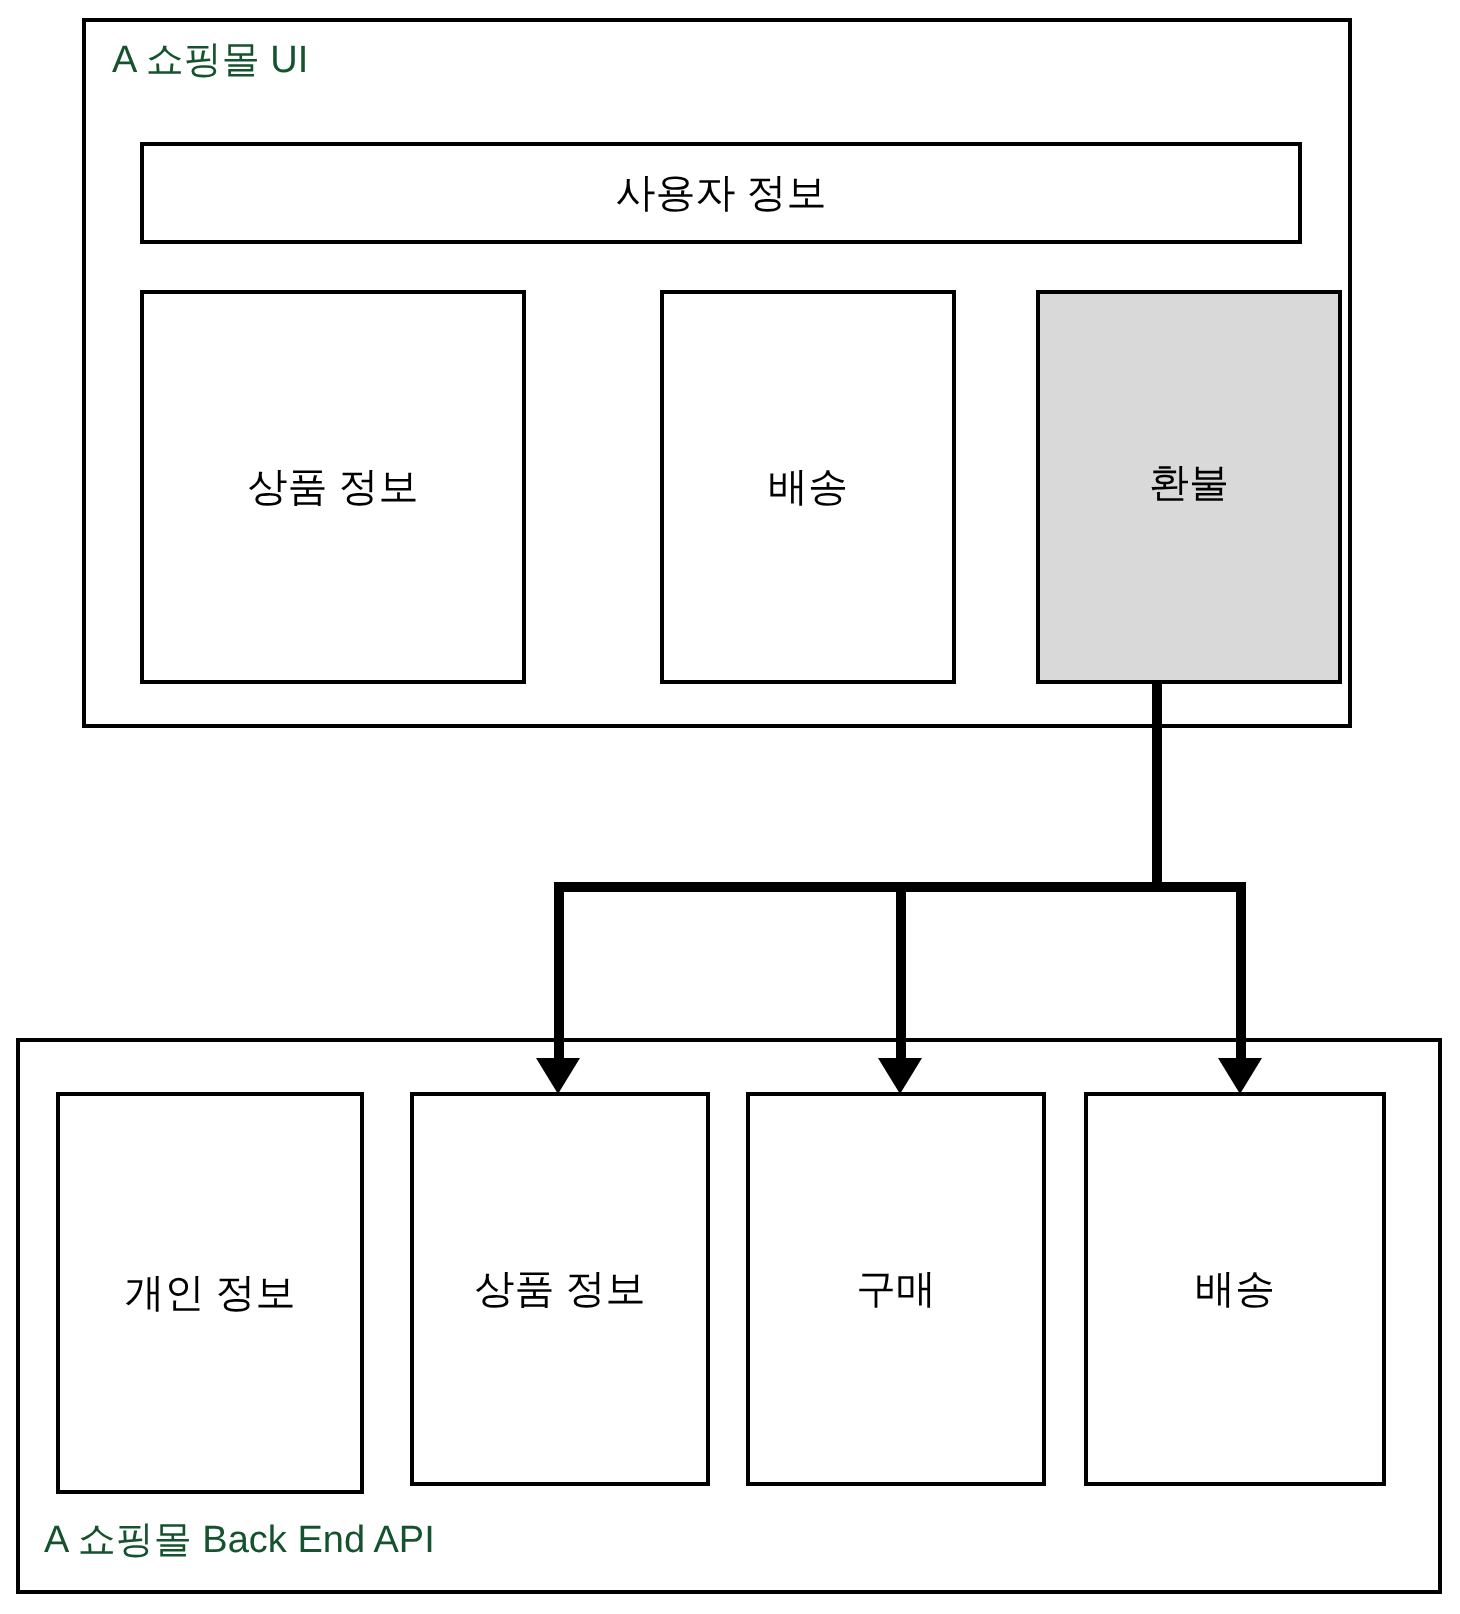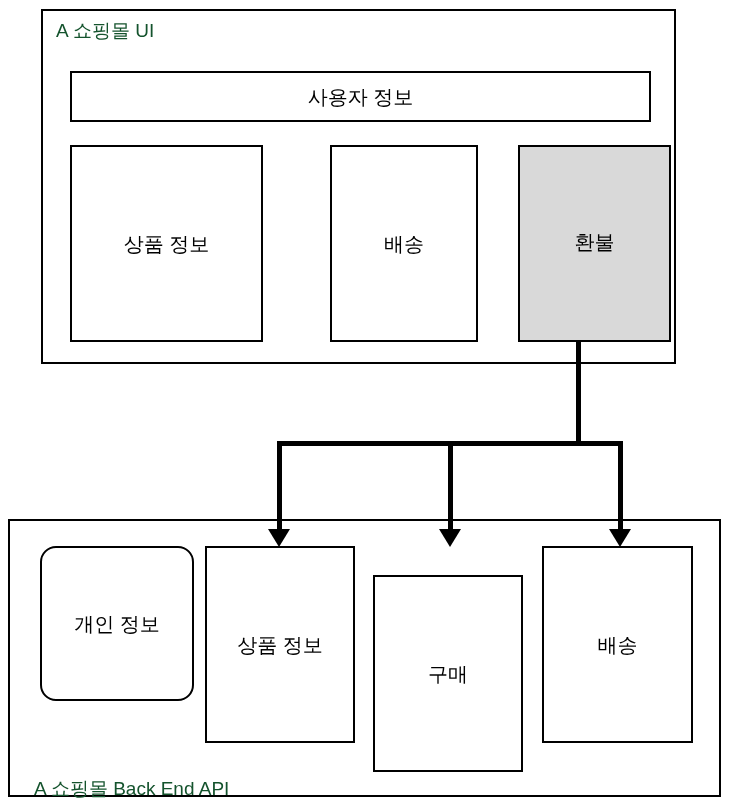--- a/index.html
+++ b/index.html
@@ -125,31 +125,31 @@
   <div class="arrow-head" style="left:268px; top:529px;"></div>
 
   <div class="conn-v" style="left:448px; top:441px; height:90px;"></div>
   <div class="arrow-head" style="left:439px; top:529px;"></div>
 
   <div class="conn-v" style="left:618px; top:441px; height:90px;"></div>
   <div class="arrow-head" style="left:609px; top:529px;"></div>
 
   <div class="group-box" style="left:8px; top:519px; width:713px; height:278px;"></div>
 
-  <div class="group-label" style="left:22px; top:779px;margin-left:12px;">A 쇼핑몰 Back End API</div>
+  <div class="group-label" style="left:22px; top:761px;">A 쇼핑몰 Back End API</div>
 
-  <div class="unit-box" style="left:40px; top:546px; width:154px; height:155px;border-radius:16px;">
+  <div class="unit-box" style="left:28px; top:546px; width:154px; height:201px;">
     <span class="unit-label">개인 정보</span>
   </div>
 
   <div class="unit-box" style="left:205px; top:546px; width:150px; height:197px;">
     <span class="unit-label">상품 정보</span>
   </div>
 
-  <div class="unit-box" style="left:373px; top:546px; width:150px; height:197px;margin-top:29px;">
+  <div class="unit-box" style="left:373px; top:546px; width:150px; height:197px;">
     <span class="unit-label">구매</span>
   </div>
 
   <div class="unit-box" style="left:542px; top:546px; width:151px; height:197px;">
     <span class="unit-label">배송</span>
   </div>
 
 </div>
 
 </body></html>

